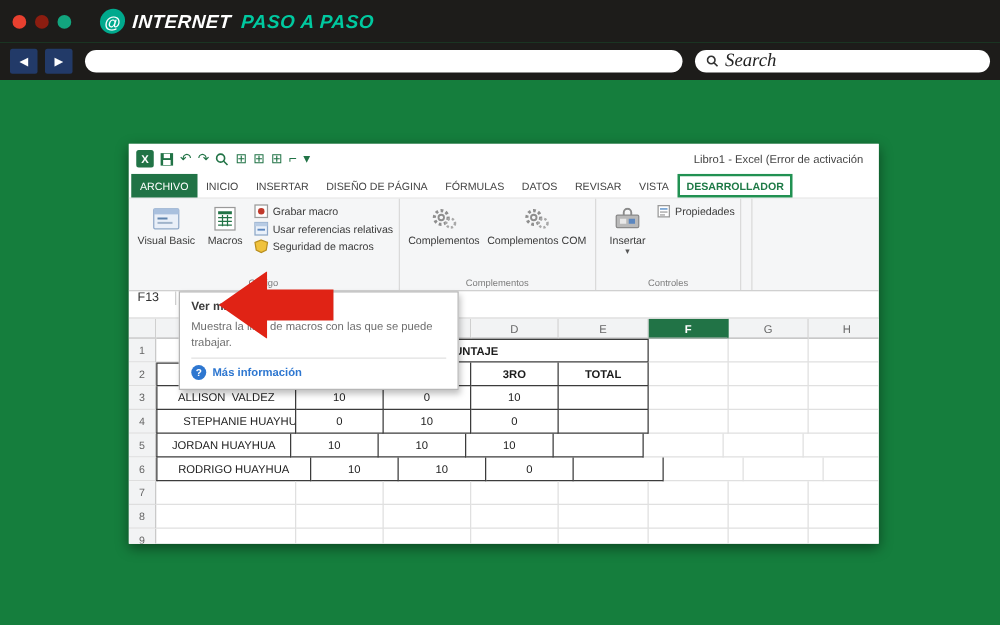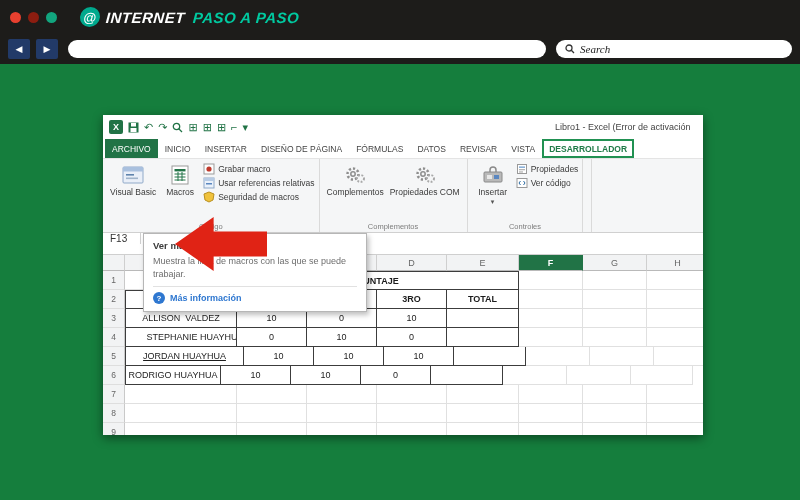--- a/index.html
+++ b/index.html
@@ -11,21 +11,21 @@
   .topbar{height:34px;background:#1d1c1a;display:flex;align-items:center;padding:0 10px}
   .dot{width:11px;height:11px;border-radius:50%;margin-right:7px;flex:none}
   .logo{display:flex;align-items:center;margin-left:16px;gap:6px;font-style:italic;font-weight:bold;transform:skewX(-4deg)}
   .logo-circle{width:20px;height:20px;border-radius:50%;background:#00a98d;color:#fff;display:flex;align-items:center;justify-content:center;font-size:13px;font-style:normal;flex:none}
   .logo-w1{color:#fff;font-size:15px;letter-spacing:.5px}
   .logo-w2{color:#00c9a0;font-size:15px;letter-spacing:.5px;margin-left:2px}
   .navbar{height:30px;background:#1d1c1a;display:flex;align-items:center;padding:0 8px;gap:6px}
   .navbtn{width:22px;height:20px;background:#223a68;color:#fff;font-size:9px;display:flex;align-items:center;justify-content:center;border-radius:2px;flex:none}
   .urlbar{flex:1;height:18px;background:#fff;border-radius:9px;margin:0 4px}
   .searchbar{width:236px;height:18px;background:#fff;border-radius:9px;display:flex;align-items:center;gap:5px;padding:0 9px;flex:none}
-  .search-text{font-family:"Liberation Serif",serif;font-style:italic;font-size:11px;color:#222}
+  .search-text{font-family:"Liberation Serif",serif;font-style:italic;font-size:15px;color:#222}
 
   .desktop{position:relative;height:436px}
 
   
   .excel{position:absolute;left:103px;top:51px;width:600px;height:320px;background:#fff;box-shadow:0 3px 10px rgba(0,0,0,.45);display:flex;flex-direction:column;overflow:hidden}
   .titlebar{height:24px;display:flex;align-items:center;padding:0 6px;position:relative;flex:none;background:#fff}
   .qat{display:flex;align-items:center;gap:5px;color:#217346;font-size:11px}
   .qat span{line-height:1}
   .xl-badge{width:14px;height:14px;background:#217346;color:#fff;font-size:9px;font-weight:bold;display:flex;align-items:center;justify-content:center;border-radius:2px}
   .win-title{position:absolute;left:452px;top:7px;font-size:9px;color:#444;white-space:nowrap}
@@ -202,21 +202,21 @@
             <span>Complementos</span>
           </div>
           <div class="bigbtn">
             <span class="ic">
               <svg width="22" height="20">
                   <circle cx="9" cy="9" r="5.5" fill="none" stroke="#8e8e8e" stroke-width="2.5" stroke-dasharray="2.2 2"></circle>
                   <circle cx="9" cy="9" r="2.2" fill="none" stroke="#8e8e8e" stroke-width="1.5"></circle>
                   <circle cx="16.5" cy="13.5" r="3.5" fill="none" stroke="#a9a9a9" stroke-width="2" stroke-dasharray="1.8 1.6"></circle>
                 </svg>
             </span>
-            <span>Propiedades COM</span>
+            <span>Complementos COM</span>
           </div>
           <div class="rgroup-label">Complementos</div>
         </div>
 
         <div class="rgroup">
           <div class="bigbtn">
             <span class="ic">
               <svg width="22" height="18">
                   <rect x="2" y="6" width="18" height="10" rx="1" fill="#b9b9b9" stroke="#8a8a8a"></rect>
                   <path d="M8 6 V4 a3 3 0 0 1 6 0 V6" fill="none" stroke="#8a8a8a" stroke-width="1.5"></path>
@@ -229,28 +229,20 @@
           </div>
           <div class="smallcol">
             <div class="smallbtn">
               <svg width="12" height="12">
                   <rect x="1.5" y="1.5" width="9" height="9" fill="#fff" stroke="#999"></rect>
                   <rect x="3" y="3.5" width="6" height="1.3" fill="#6f9ed0"></rect>
                   <rect x="3" y="6" width="6" height="1.3" fill="#b5b5b5"></rect>
                   <rect x="3" y="8.3" width="4" height="1.3" fill="#b5b5b5"></rect>
                 </svg>
               <span>Propiedades</span>
-            </div>
-            <div class="smallbtn">
-              <svg width="12" height="12">
-                  <rect x="1" y="1.5" width="10" height="9" fill="#fff" stroke="#999"></rect>
-                  <path d="M4.5 4 L3 6 L4.5 8" stroke="#2e6da4" fill="none"></path>
-                  <path d="M7.5 4 L9 6 L7.5 8" stroke="#2e6da4" fill="none"></path>
-                </svg>
-              <span>Ver código</span>
             </div>
           </div>
           <div class="rgroup-label">Controles</div>
         </div>
 
         <div class="rgroup">
           
         </div>
 
         <div class="arrow"></div>
@@ -310,32 +302,32 @@
               <div class="cell tb" style="width: 70px;">0</div>
               <div class="cell tb" style="width: 70px;">10</div>
               <div class="cell tb" style="width: 70px;">0</div>
               <div class="cell tb" style="width: 72px;"></div>
               <div class="cell" style="width: 64px;"></div>
               <div class="cell" style="width: 64px;"></div>
               <div class="cell" style="width: 62px;"></div>
             </div>
             <div class="srow">
               <div class="rn" style="width: 22px;">5</div>
-              <div class="cell tb tb-left" style="width: 119px; text-decoration: underline;">JORDAN HUAYHUA</div>
+              <div class="cell tb tb-left" style="width: 108px;">JORDAN HUAYHUA</div>
               <div class="cell tb" style="width: 70px;">10</div>
               <div class="cell tb" style="width: 70px;">10</div>
               <div class="cell tb" style="width: 70px;">10</div>
               <div class="cell tb" style="width: 72px;"></div>
               <div class="cell" style="width: 64px;"></div>
               <div class="cell" style="width: 64px;"></div>
               <div class="cell" style="width: 62px;"></div>
             </div>
             <div class="srow">
               <div class="rn" style="width: 22px;">6</div>
-              <div class="cell tb tb-left" style="width: 96px;">RODRIGO HUAYHUA</div>
+              <div class="cell tb tb-left" style="width: 124px;">RODRIGO HUAYHUA</div>
               <div class="cell tb" style="width: 70px;">10</div>
               <div class="cell tb" style="width: 70px;">10</div>
               <div class="cell tb" style="width: 70px;">0</div>
               <div class="cell tb" style="width: 72px;"></div>
               <div class="cell" style="width: 64px;"></div>
               <div class="cell" style="width: 64px;"></div>
               <div class="cell" style="width: 62px;"></div>
             </div>
             <div class="srow">
               <div class="rn" style="width: 22px;">7</div>

